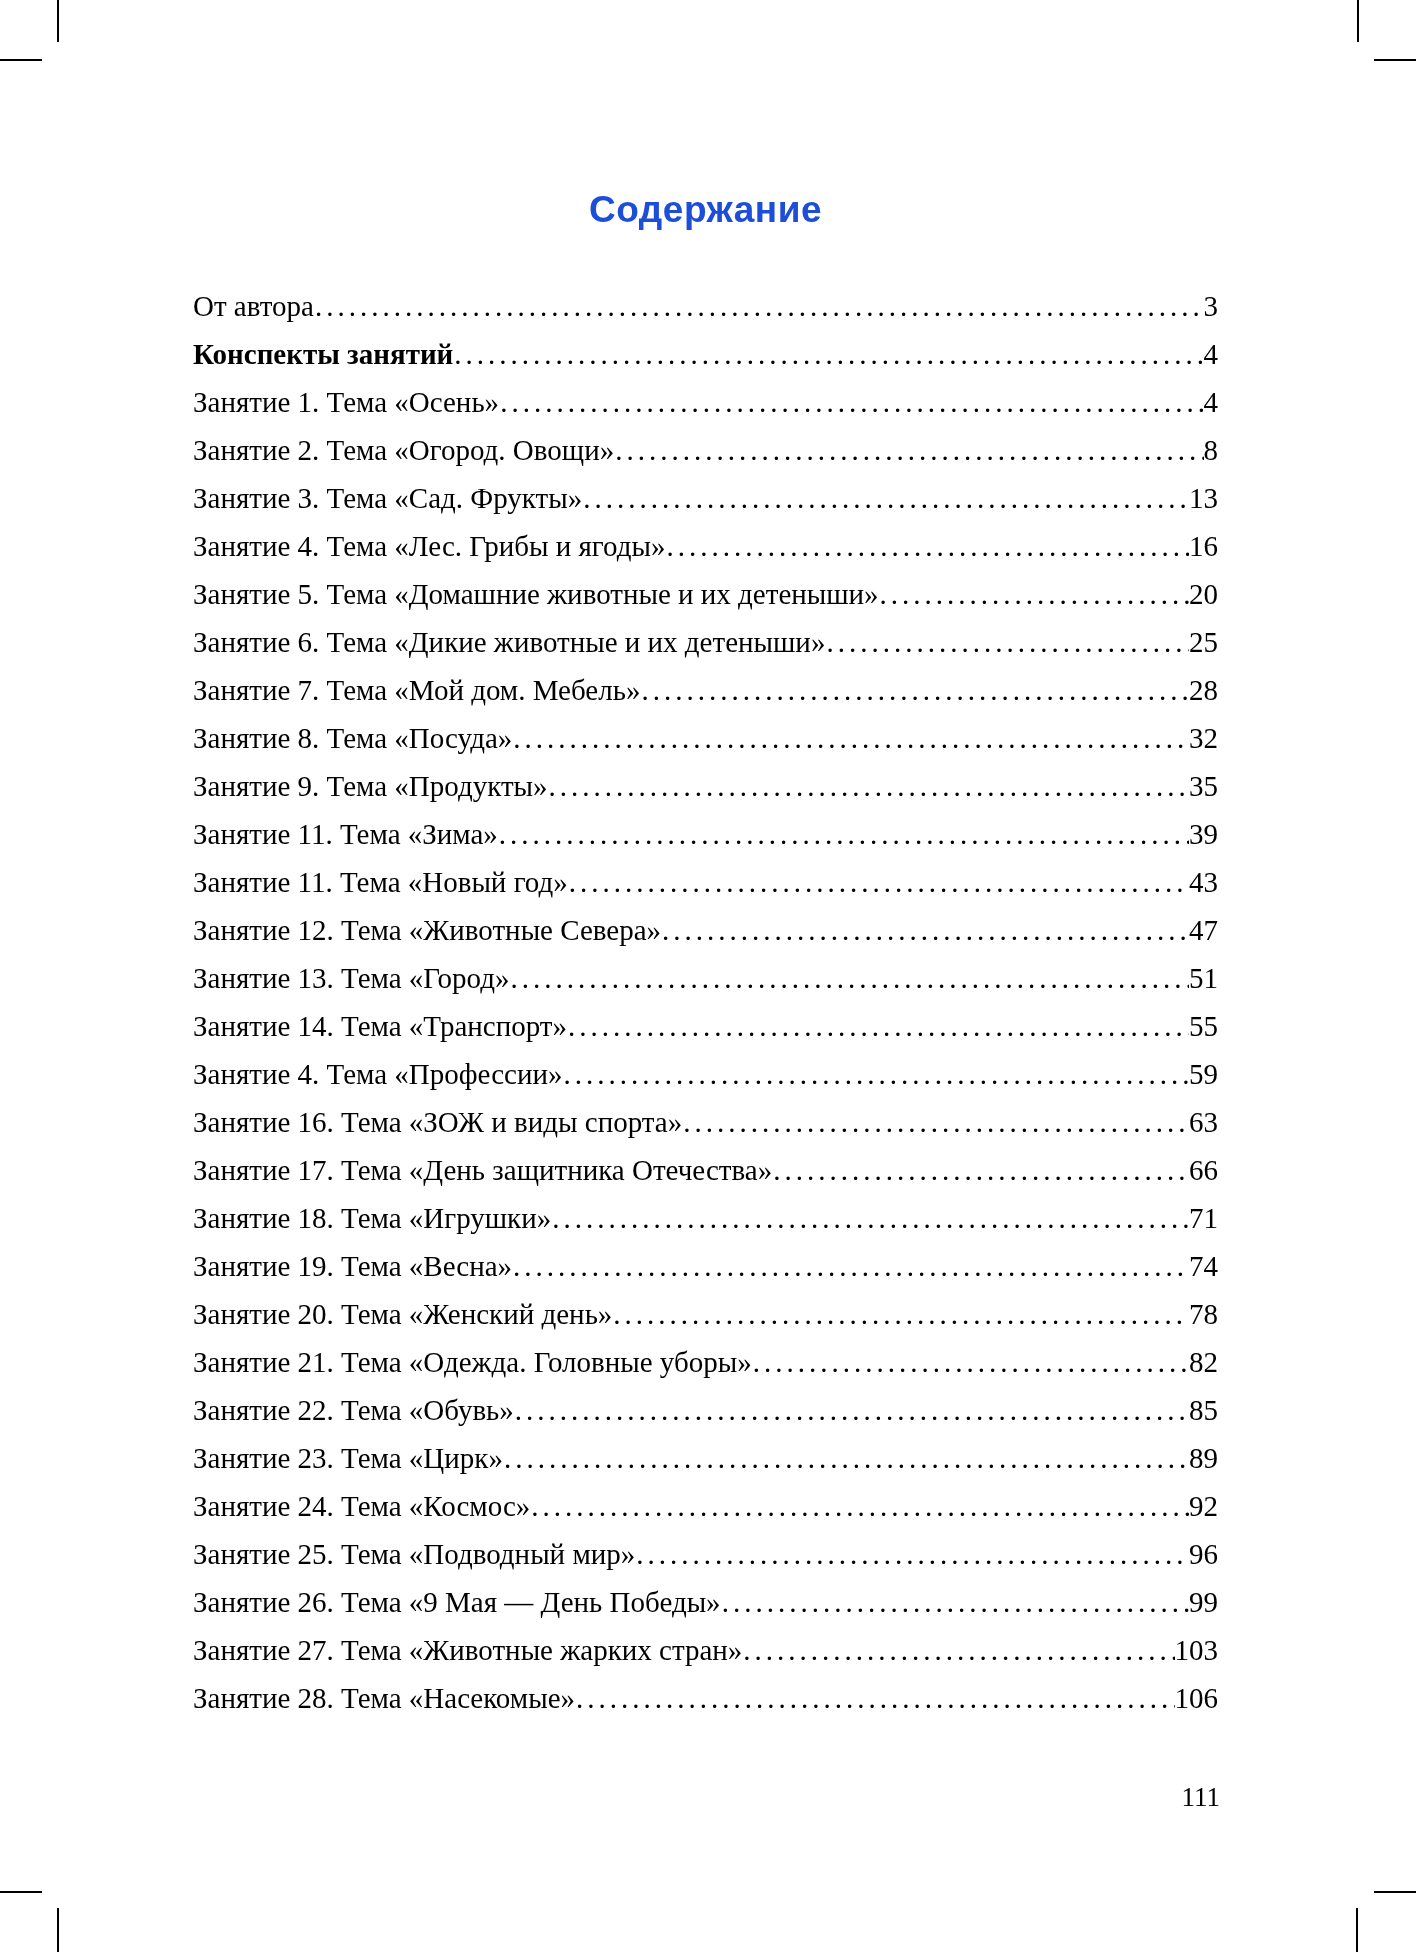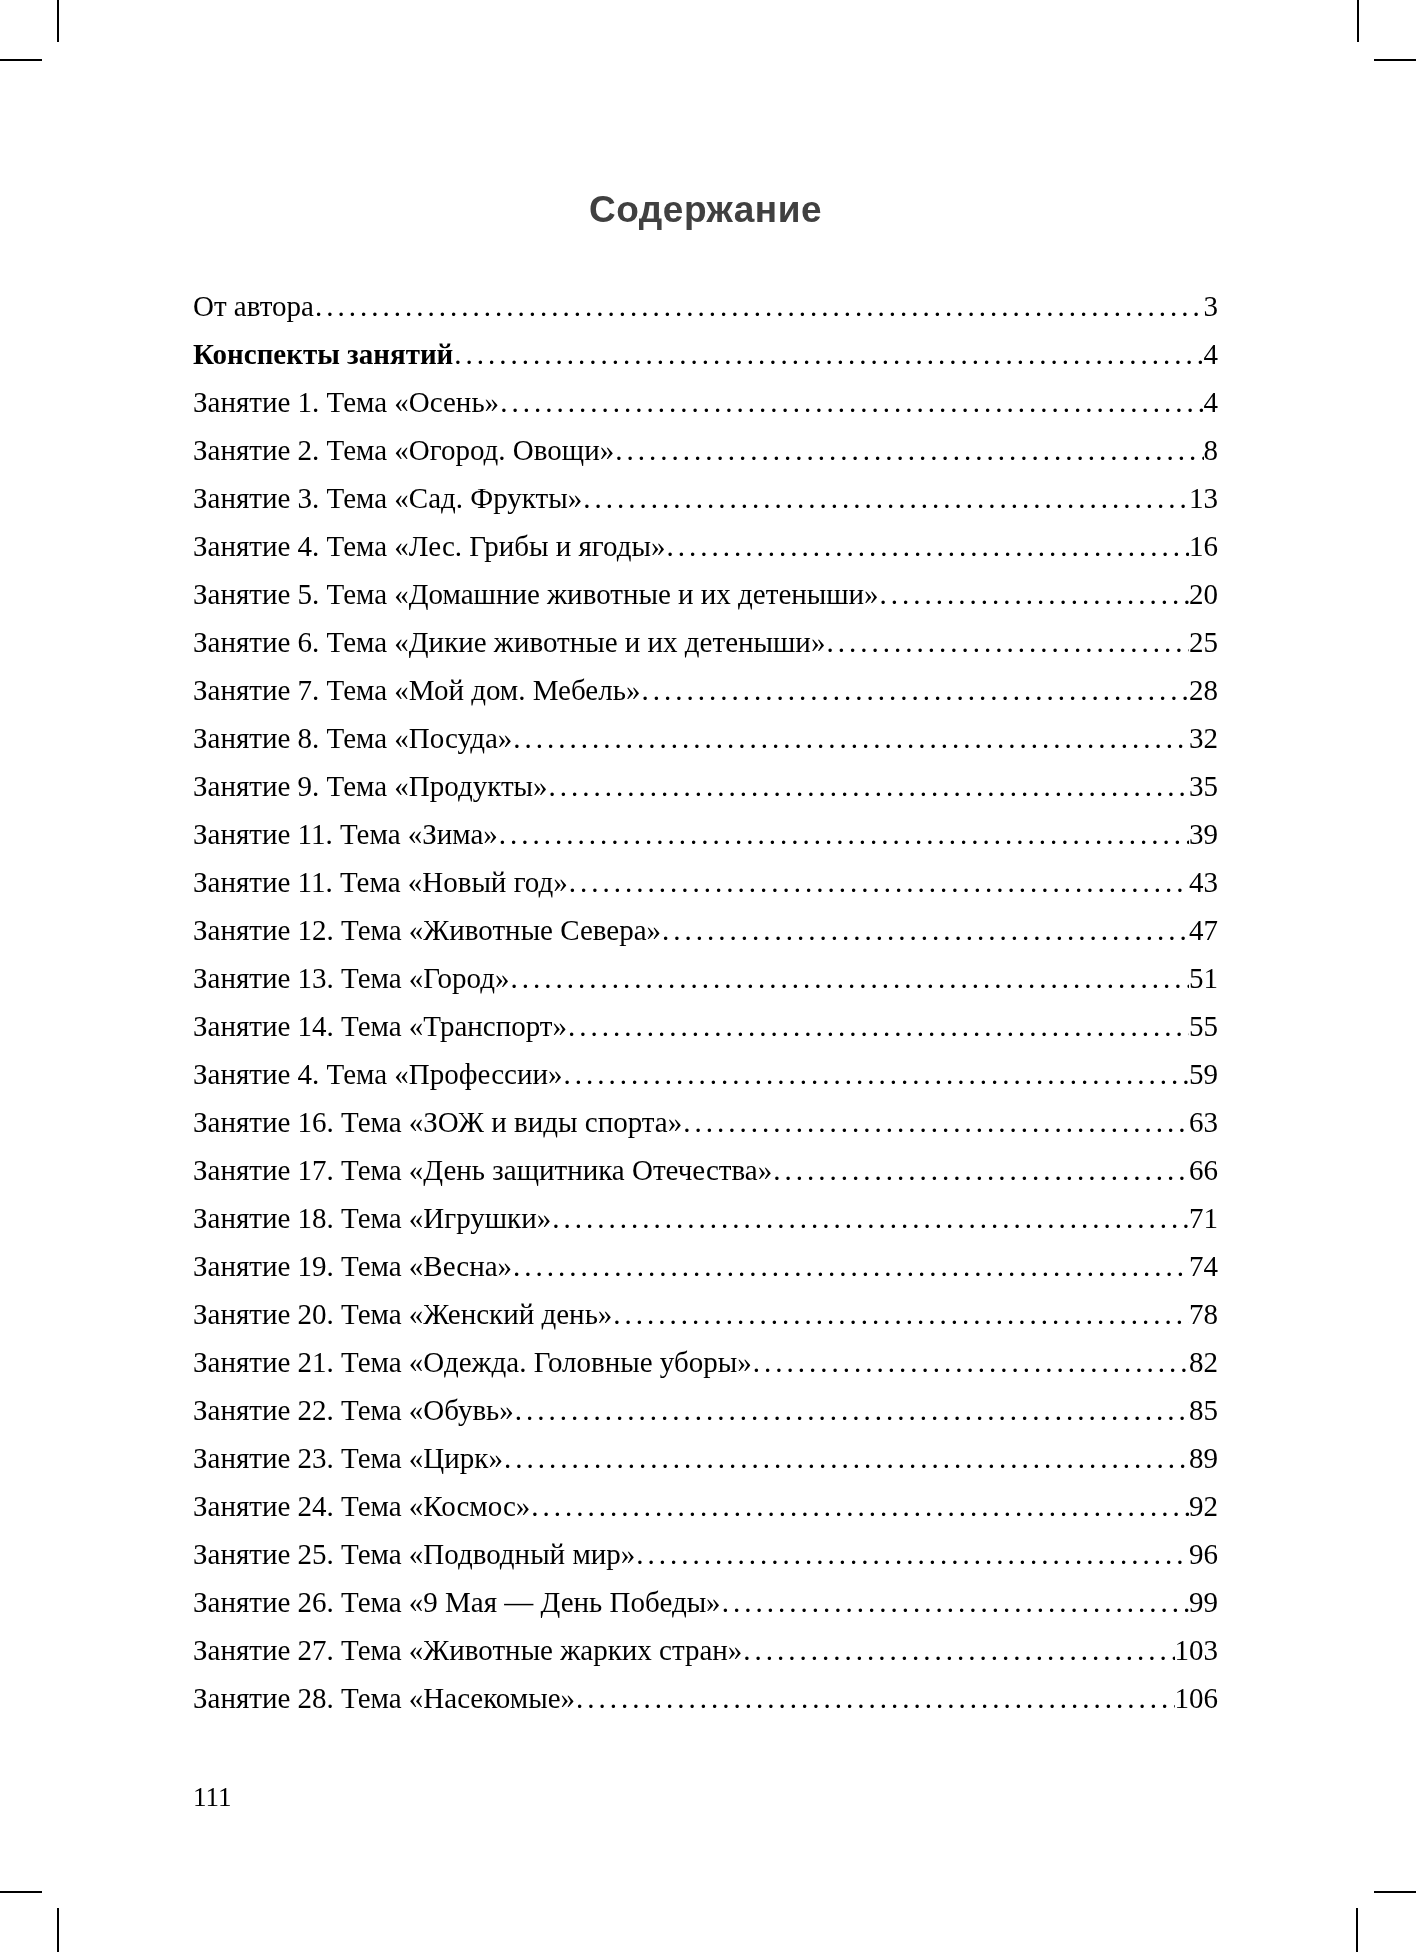--- a/index.html
+++ b/index.html
@@ -28,21 +28,21 @@
     left: 193px;
     top: 190px;
     width: 1025px;
     margin: 0;
     text-align: center;
     font-family: "Liberation Sans", sans-serif;
     font-weight: bold;
     font-size: 37px;
     line-height: 40px;
     letter-spacing: 0.5px;
-    color: #404040;
+    color: #1d4ed8;
   }
 
   .toc {
     position: absolute;
     left: 193px;
     top: 282px;
     width: 1025px;
   }
   .toc-row {
     display: flex;
@@ -64,20 +64,21 @@
   .toc-leader::after {
     content: "..........................................................................................................................................................................";
   }
   .toc-page { flex: 0 0 auto; }
 
   .folio {
     position: absolute;
     top: 1782px;
     left: 193px;
     width: 1027px;
+    text-align: right;
     font-size: 27px;
     line-height: 31px;
   }
 </style>
 </head>
 <body>
 
 <div class="page">
   <div class="crop-mark cm-tl-v"></div>
   <div class="crop-mark cm-tl-h"></div>

